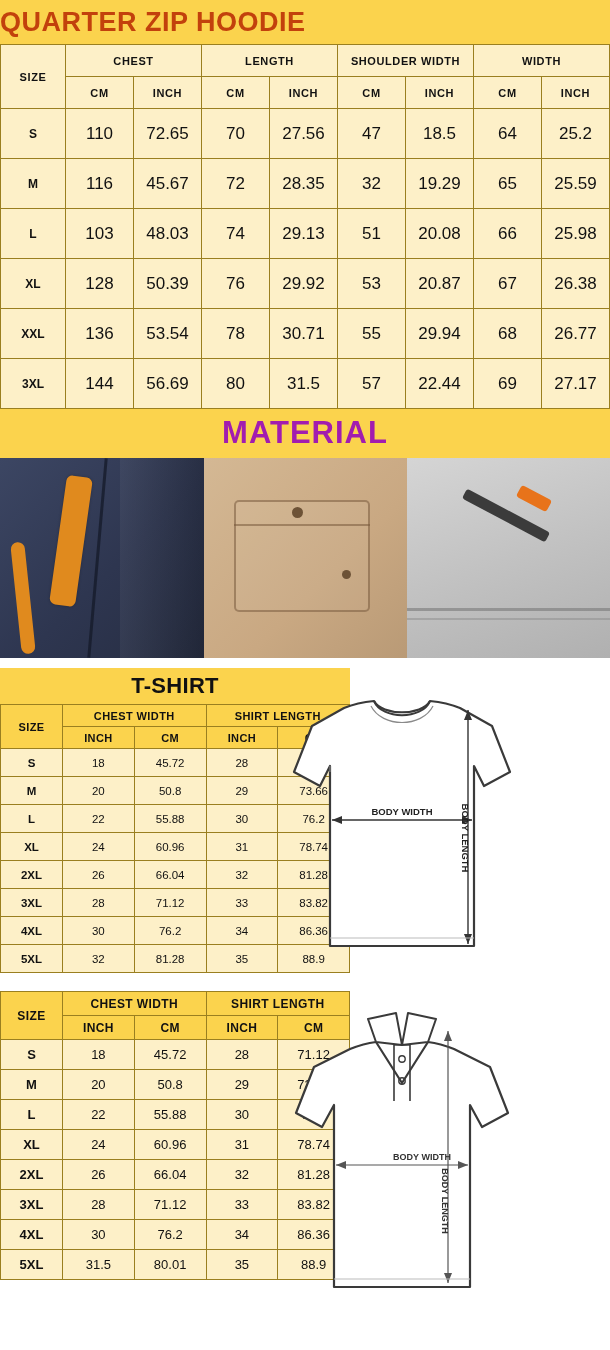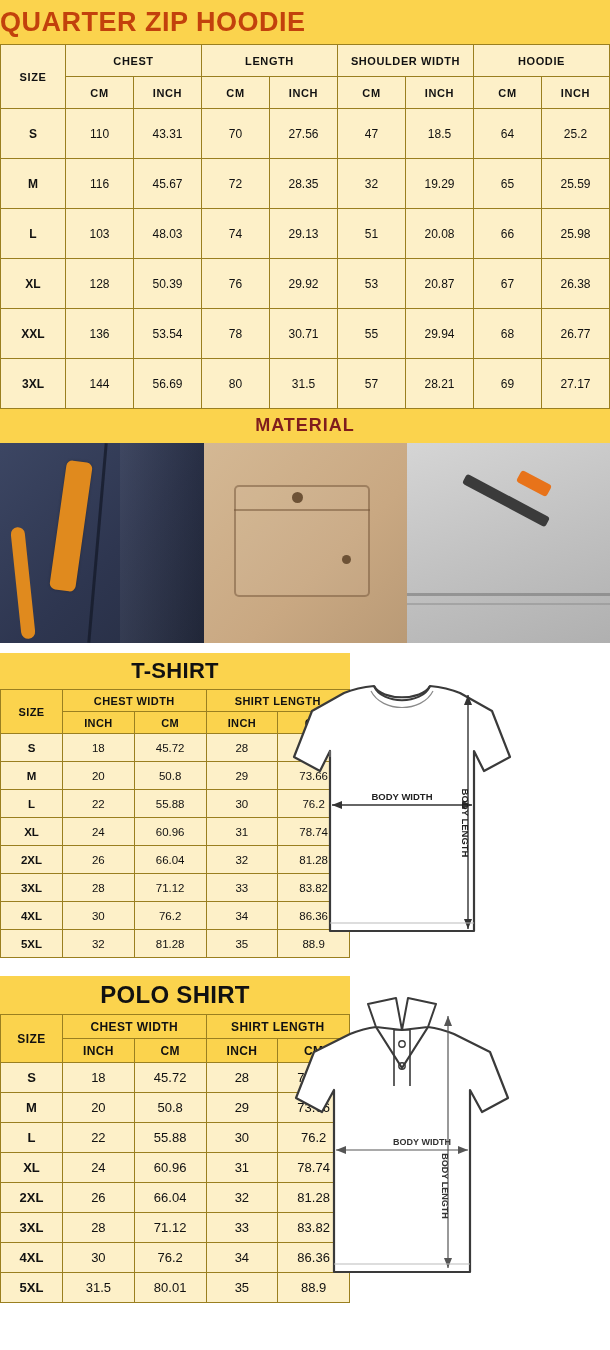--- a/index.html
+++ b/index.html
@@ -33,34 +33,34 @@
     border:1px solid #9a7f20;
     text-align:center;
     font-size:11px;
     color:#111;
   }
   table.hoodie th {
     font-weight:bold;
     letter-spacing:0.6px;
     height:32px;
   }
-  table.hoodie td { height:50px; font-size:12px; }
+  table.hoodie td { height:50px; font-size:17px; }
   table.hoodie td.size-cell { font-weight:bold; font-size:12px; }
   .col-size { width:65px; }
   .col-num  { width:68px; }
 
   
   .material-bar {
     background:#fbd34d;
     text-align:center;
-    font-size:18px;
+    font-size:31px;
     font-weight:bold;
     letter-spacing:1px;
     padding:6px 0 7px 0;
-    color:#7f1d1d;
+    color:#a21caf;
   }
   .material-photos { display:flex; width:610px; height:200px; }
   .photo { position:relative; overflow:hidden; }
   .photo.navy  { width:204px; background:linear-gradient(135deg,#3c4663 0%,#2e3650 55%,#262d42 100%); }
   .photo.tan   { width:203px; background:linear-gradient(135deg,#d4b894 0%,#c9a882 60%,#b99a76 100%); }
   .photo.grey  { width:203px; background:linear-gradient(160deg,#d5d5d5 0%,#c2c2c2 50%,#b0b0b0 100%); }
 
   
   .navy-cord {
     position:absolute; left:58px; top:18px; width:26px; height:130px;
@@ -168,38 +168,38 @@
 
   <section class="hoodie-section">
     <div class="hoodie-title">QUARTER ZIP HOODIE</div>
     <table class="hoodie">
       <thead>
         <tr>
           <th class="col-size" rowspan="2">SIZE</th>
           <th colspan="2">CHEST</th>
           <th colspan="2">LENGTH</th>
           <th colspan="2">SHOULDER WIDTH</th>
-          <th colspan="2">HOODIE</th>
+          <th colspan="2">WIDTH</th>
         </tr>
         <tr>
           <th class="col-num">CM</th>
           <th class="col-num">INCH</th>
           <th class="col-num">CM</th>
           <th class="col-num">INCH</th>
           <th class="col-num">CM</th>
           <th class="col-num">INCH</th>
           <th class="col-num">CM</th>
           <th class="col-num">INCH</th>
         </tr>
       </thead>
       <tbody>
         <tr>
           <td class="size-cell">S</td>
           <td>110</td>
-          <td>43.31</td>
+          <td>72.65</td>
           <td>70</td>
           <td>27.56</td>
           <td>47</td>
           <td>18.5</td>
           <td>64</td>
           <td>25.2</td>
         </tr>
         <tr>
           <td class="size-cell">M</td>
           <td>116</td>
@@ -244,21 +244,21 @@
           <td>68</td>
           <td>26.77</td>
         </tr>
         <tr>
           <td class="size-cell">3XL</td>
           <td>144</td>
           <td>56.69</td>
           <td>80</td>
           <td>31.5</td>
           <td>57</td>
-          <td>28.21</td>
+          <td>22.44</td>
           <td>69</td>
           <td>27.17</td>
         </tr>
       </tbody>
     </table>
   </section>
 
   <section>
     <div class="material-bar">MATERIAL</div>
     <div class="material-photos">
@@ -386,21 +386,20 @@
 
         <line x1="58" y1="270" x2="202" y2="270" stroke="#bbb" stroke-width="1"></line>
       </svg>
     </div>
   </section>
 
   <div class="spacer-white" style="height:18px;"></div>
 
   <section class="shirt-block">
     <div class="shirt-left">
-      <div class="shirt-title polo-title">POLO SHIRT</div>
       <table class="shirt polo">
         <thead>
           <tr>
             <th class="sc-size" rowspan="2">SIZE</th>
             <th colspan="2">CHEST WIDTH</th>
             <th colspan="2">SHIRT LENGTH</th>
           </tr>
           <tr>
             <th class="sc-col">INCH</th>
             <th class="sc-col">CM</th>

